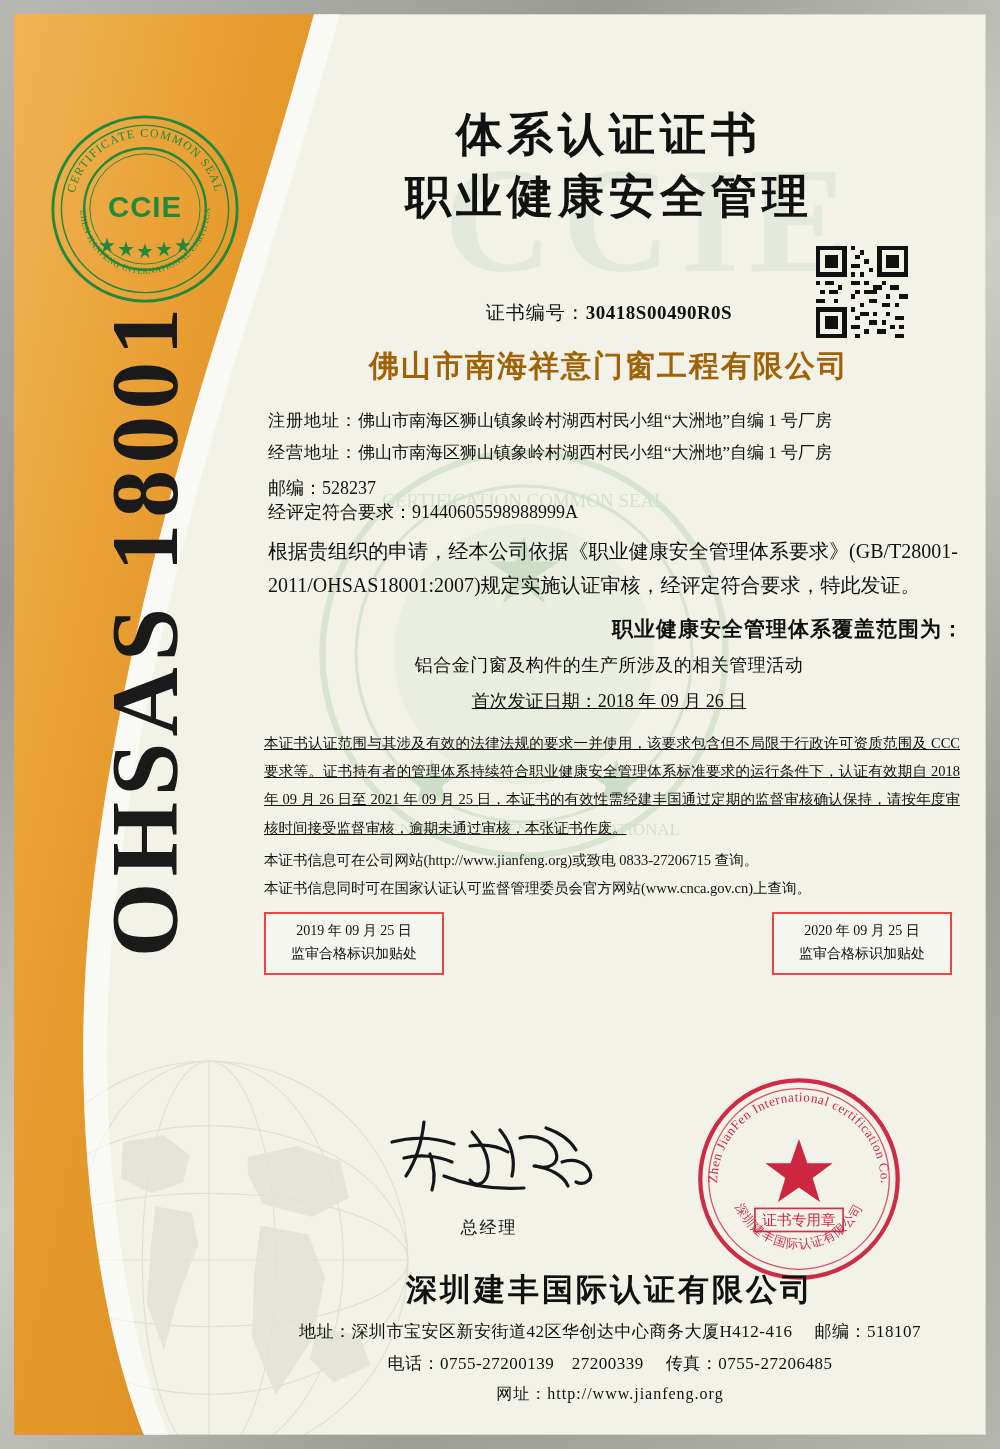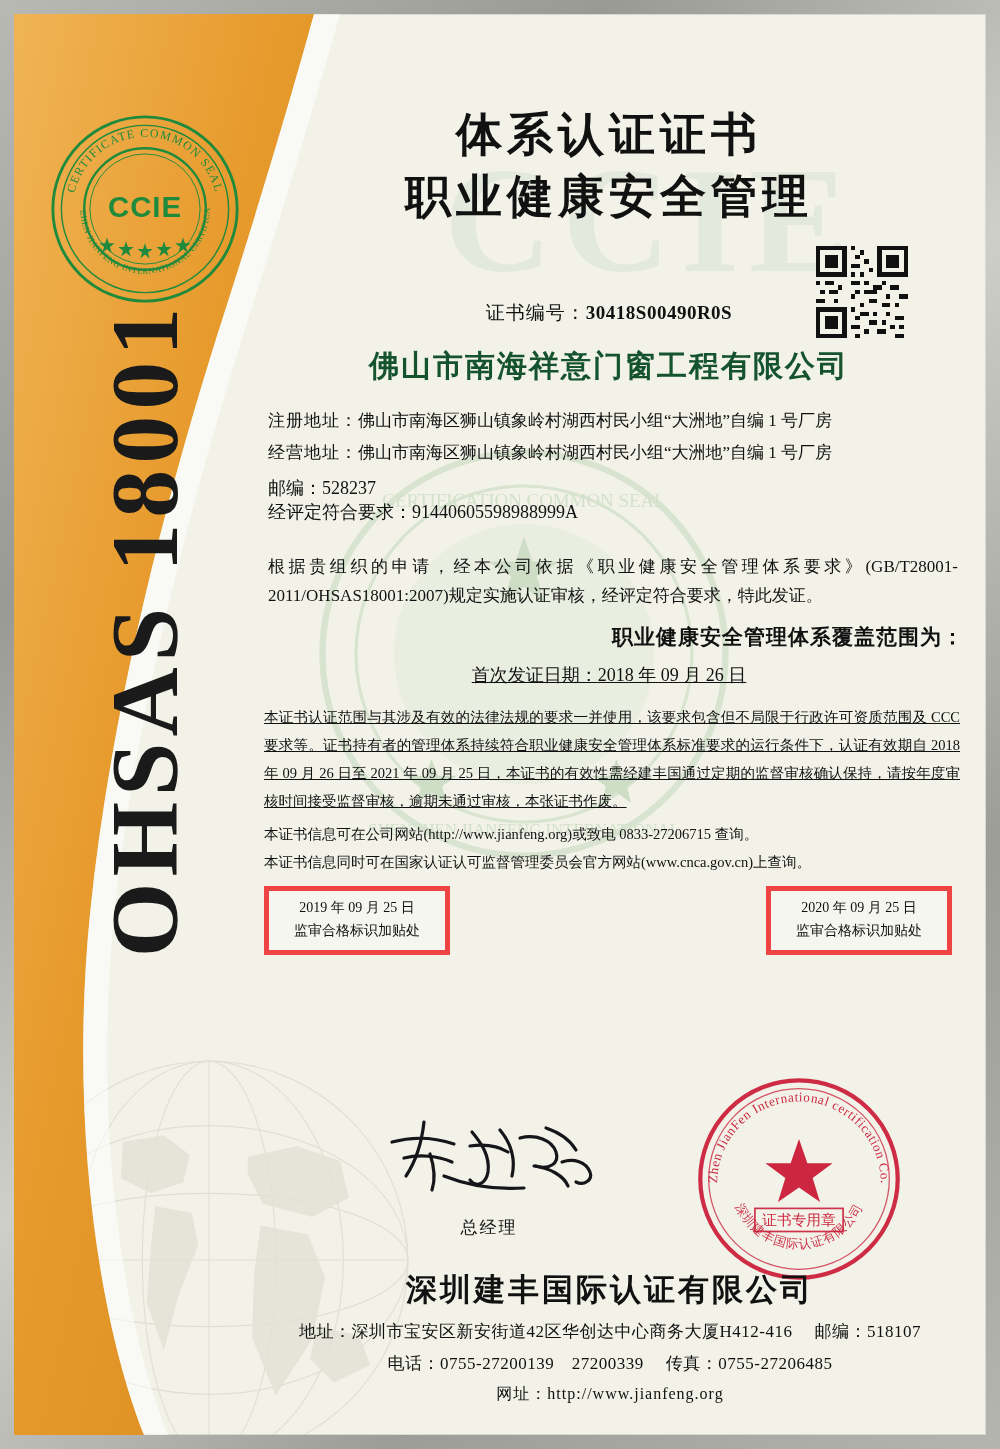--- a/index.html
+++ b/index.html
@@ -127,21 +127,21 @@
     letter-spacing: 1px;
   }
   .cert-no .val { font-weight: bold; letter-spacing:.5px; }
   .company {
     margin-top: 20px;
     text-align: center;
     font-family: "Liberation Serif", serif;
     font-size: 30px;
     font-weight: bold;
     letter-spacing: 2px;
-    color: #14532d;
+    color: #a16207;
   }
   .addr-block {
     margin-top: 18px;
     padding-left: 14px;
     font-family: "Liberation Serif", serif;
     font-size: 17px;
     line-height: 1.85;
     color: #111;
   }
   .addr-row { white-space: nowrap; }
@@ -150,24 +150,24 @@
     margin-top: 8px;
     display: flex;
     font-family: "Liberation Serif", serif;
     font-size: 18px;
     color: #111;
     padding-left: 14px;
     flex-direction: column;
   }
   .pc-row .c1 { width: 300px; }
   .body-para {
-    margin-top: 28px;
+    margin-top: 10px;
     padding: 0 6px 0 14px;
     font-family: "Liberation Serif", serif;
-    font-size: 17px;
+    font-size: 20px;
     line-height: 1.72;
     color: #111;
     text-align: justify;
   }
   .scope-title {
     margin-top: 12px;
     text-align: right;
     font-family: "Liberation Serif", serif;
     font-size: 21px;
     font-weight: bold;
@@ -209,21 +209,21 @@
     color: #111;
   }
   .stamp-boxes {
     margin-top: 10px;
     display: flex;
     justify-content: space-between;
     padding: 0 12px 0 10px;
   }
   .stamp-box {
     width: 172px;
-    border: 5px solid #ef4444;
+    border: 2px solid #ef4444;
     text-align: center;
     padding: 6px 2px 8px;
     font-family: "Liberation Serif", serif;
     font-size: 14px;
     line-height: 1.6;
     color: #111;
     background: rgba(255,255,255,.35);
   }
   
   .sig-area {
@@ -460,20 +460,21 @@
           <span>邮编：</span><span>528237</span>
         </div>
         <div>
           <span>经评定符合要求：</span><span>91440605598988999A</span>
         </div>
       </div>
 
       <div class="body-para">根据贵组织的申请，经本公司依据《职业健康安全管理体系要求》(GB/T28001-2011/OHSAS18001:2007)规定实施认证审核，经评定符合要求，特此发证。</div>
 
       <div class="scope-title">职业健康安全管理体系覆盖范围为：</div>
+      <div class="scope-text">铝合金门窗及构件的生产所涉及的相关管理活动</div>
 
       <div class="first-issue">
         <span>首次发证日期：</span><span>2018 年 09 月 26 日</span>
       </div>
 
       <div class="fine">本证书认证范围与其涉及有效的法律法规的要求一并使用，该要求包含但不局限于行政许可资质范围及 CCC 要求等。证书持有者的管理体系持续符合职业健康安全管理体系标准要求的运行条件下，认证有效期自 2018 年 09 月 26 日至 2021 年 09 月 25 日，本证书的有效性需经建丰国通过定期的监督审核确认保持，请按年度审核时间接受监督审核，逾期未通过审核，本张证书作废。</div>
 
       <div class="notes">
         <div>
           <span>本证书信息可在公司网站(</span><span class="u">http://www.jianfeng.org</span><span>)或致电 0833-27206715 查询。</span>

